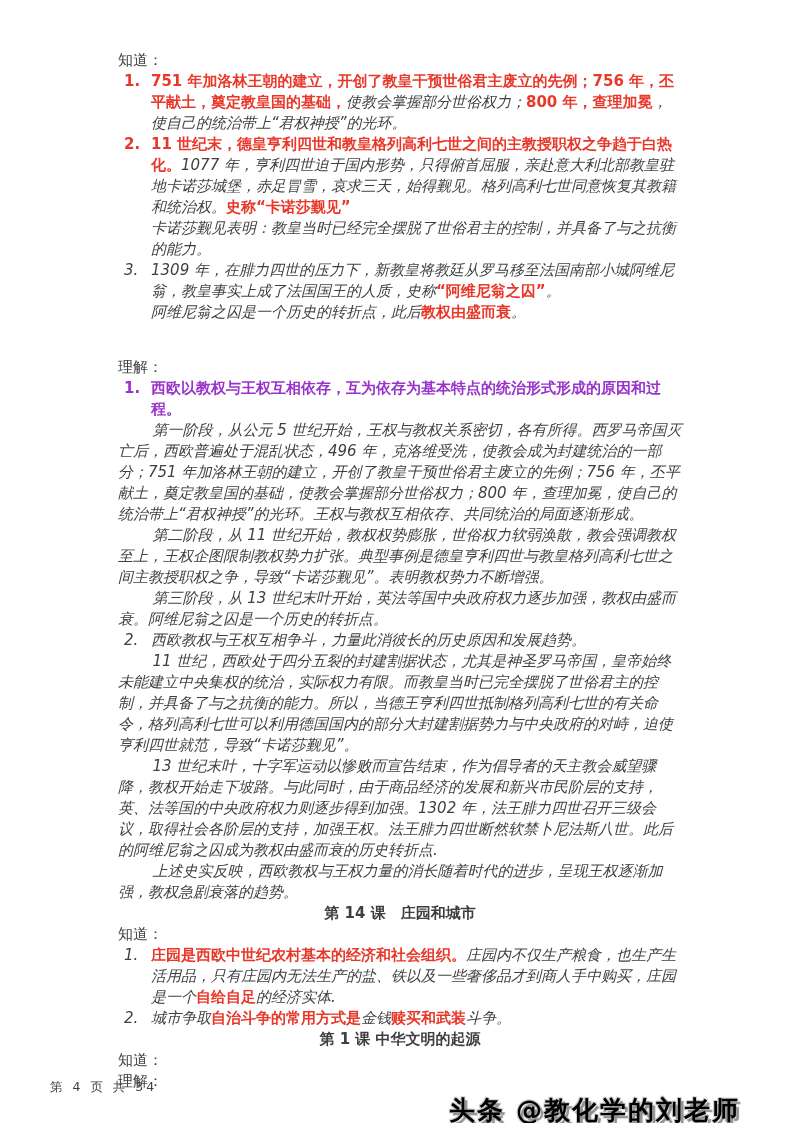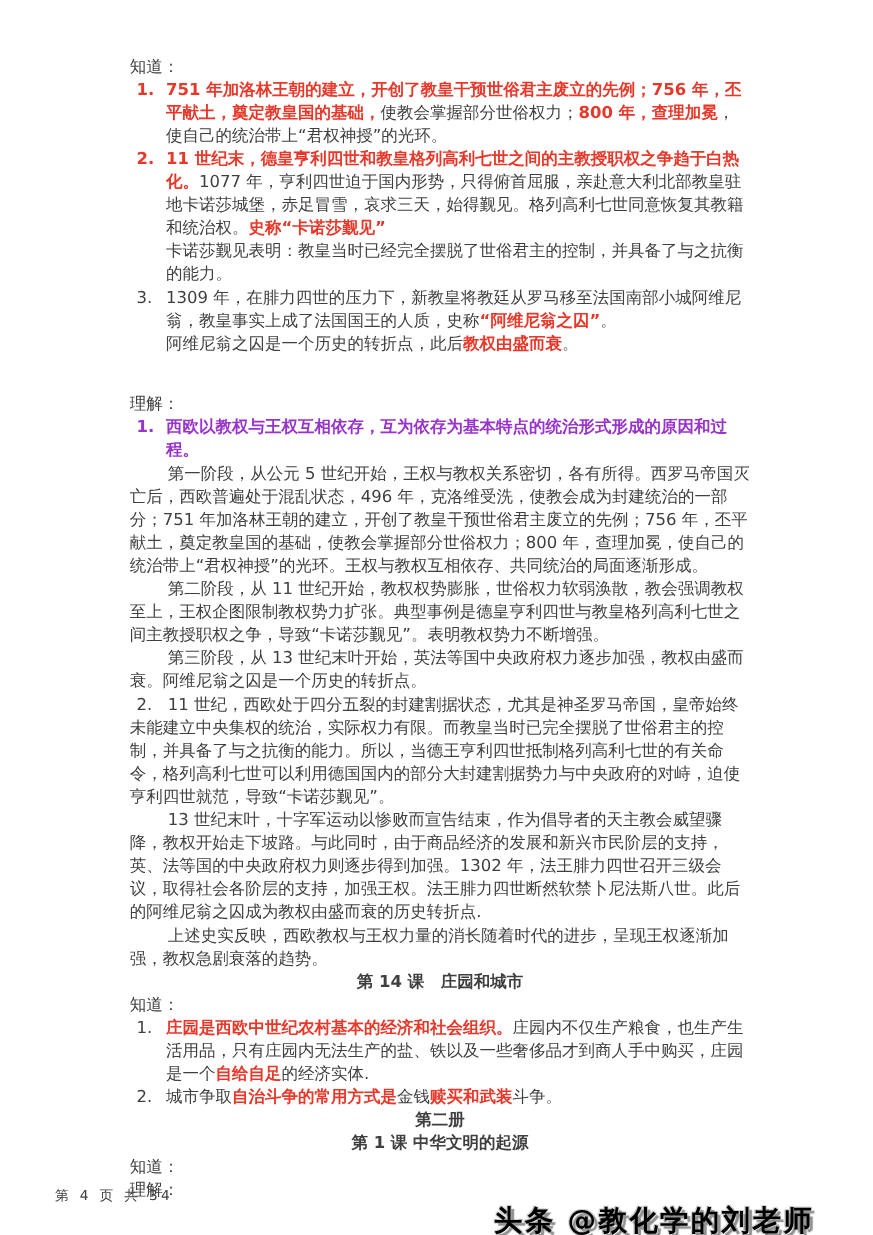--- a/index.html
+++ b/index.html
@@ -15,21 +15,21 @@
   }
   .content{position:absolute;left:68px;right:62px;top:50px;}
   .blk{margin:0;}
   .blk.item{position:relative;padding-left:33px;}
   .blk.cont{padding-left:33px;}
   .blk.para{text-indent:2.3em;}
   .blk.para.noindent{text-indent:0;}
   .blk.center{text-align:center;font-weight:bold;}
   .blk.spacer{height:34px;}
   .num{position:absolute;left:6px;top:0;}
-  .c-ink{color:var(--ink,#3f3f3f);}
+  .c-ink{color:var(--ink,#3f3f3f);font-style:italic;}
   .c-red{color:var(--red,#e8382a);font-weight:700;}
   .c-purple{color:var(--purple,#9933cc);font-weight:700;}
   .c-blue{color:var(--blue,#2e3ec9);}
   .footer{
     position:absolute;left:0;right:0;bottom:26px;
     text-align:left;font-size:12.5px;letter-spacing:3px;
     color:var(--ink,#3f3f3f);
   }
   .watermark{
     position:absolute;right:4px;bottom:2px;
@@ -49,28 +49,27 @@
       <div class="blk item"><span class="num c-red">2.</span><span class="c-red">11 世纪末，德皇亨利四世和教皇格列高利七世之间的主教授职权之争趋于白热化。</span><span class="c-ink">1077 年，亨利四世迫于国内形势，只得俯首屈服，亲赴意大利北部教皇驻地卡诺莎城堡，赤足冒雪，哀求三天，始得觐见。格列高利七世同意恢复其教籍和统治权。</span><span class="c-red">史称“卡诺莎觐见”</span></div>
       <div class="blk cont"><span class="c-ink">卡诺莎觐见表明：教皇当时已经完全摆脱了世俗君主的控制，并具备了与之抗衡的能力。</span></div>
       <div class="blk item"><span class="num c-ink">3.</span><span class="c-ink">1309 年，在腓力四世的压力下，新教皇将教廷从罗马移至法国南部小城阿维尼翁，教皇事实上成了法国国王的人质，史称</span><span class="c-red">“阿维尼翁之囚”</span><span class="c-ink">。</span></div>
       <div class="blk cont"><span class="c-ink">阿维尼翁之囚是一个历史的转折点，此后</span><span class="c-red">教权由盛而衰</span><span class="c-ink">。</span></div>
       <div class="blk spacer"></div>
       <div class="blk label">理解：</div>
       <div class="blk item"><span class="num c-purple">1.</span><span class="c-purple">西欧以教权与王权互相依存，互为依存为基本特点的统治形式形成的原因和过程。</span></div>
       <div class="blk para"><span class="c-ink">第一阶段，从公元 5 世纪开始，王权与教权关系密切，各有所得。西罗马帝国灭亡后，西欧普遍处于混乱状态，496 年，克洛维受洗，使教会成为封建统治的一部分；751 年加洛林王朝的建立，开创了教皇干预世俗君主废立的先例；756 年，丕平献土，奠定教皇国的基础，使教会掌握部分世俗权力；800 年，查理加冕，使自己的统治带上“君权神授”的光环。王权与教权互相依存、共同统治的局面逐渐形成。</span></div>
       <div class="blk para"><span class="c-ink">第二阶段，从 11 世纪开始，教权权势膨胀，世俗权力软弱涣散，教会强调教权至上，王权企图限制教权势力扩张。典型事例是德皇亨利四世与教皇格列高利七世之间主教授职权之争，导致“卡诺莎觐见”。表明教权势力不断增强。</span></div>
       <div class="blk para"><span class="c-ink">第三阶段，从 13 世纪末叶开始，英法等国中央政府权力逐步加强，教权由盛而衰。阿维尼翁之囚是一个历史的转折点。</span></div>
-      <div class="blk item"><span class="num c-ink">2.</span></div>
+      <div class="blk item"><span class="num c-ink">2.</span><span class="c-ink">西欧教权与王权互相争斗，力量此消彼长的历史原因和发展趋势。</span></div>
       <div class="blk para"><span class="c-ink">11 世纪，西欧处于四分五裂的封建割据状态，尤其是神圣罗马帝国，皇帝始终未能建立中央集权的统治，实际权力有限。而教皇当时已完全摆脱了世俗君主的控制，并具备了与之抗衡的能力。所以，当德王亨利四世抵制格列高利七世的有关命令，格列高利七世可以利用德国国内的部分大封建割据势力与中央政府的对峙，迫使亨利四世就范，导致“卡诺莎觐见”。</span></div>
       <div class="blk para"><span class="c-ink">13 世纪末叶，十字军运动以惨败而宣告结束，作为倡导者的天主教会威望骤降，教权开始走下坡路。与此同时，由于商品经济的发展和新兴市民阶层的支持，英、法等国的中央政府权力则逐步得到加强。1302 年，法王腓力四世召开三级会议，取得社会各阶层的支持，加强王权。法王腓力四世断然软禁卜尼法斯八世。此后的阿维尼翁之囚成为教权由盛而衰的历史转折点.</span></div>
       <div class="blk para"><span class="c-ink">上述史实反映，西欧教权与王权力量的消长随着时代的进步，呈现王权逐渐加强，教权急剧衰落的趋势。</span></div>
       <div class="blk center">第 14 课　庄园和城市</div>
       <div class="blk label">知道：</div>
       <div class="blk item"><span class="num c-ink">1.</span><span class="c-red">庄园是西欧中世纪农村基本的经济和社会组织。</span><span class="c-ink">庄园内不仅生产粮食，也生产生活用品，只有庄园内无法生产的盐、铁以及一些奢侈品才到商人手中购买，庄园是一个</span><span class="c-red">自给自足</span><span class="c-ink">的经济实体.</span></div>
       <div class="blk item"><span class="num c-ink">2.</span><span class="c-ink">城市争取</span><span class="c-red">自治斗争的常用方式是</span><span class="c-ink">金钱</span><span class="c-red">赎买和武装</span><span class="c-ink">斗争。</span></div>
-      <div class="blk center">第二册</div>
       <div class="blk center">第 1 课 中华文明的起源</div>
       <div class="blk label">知道：</div>
       <div class="blk label">理解：</div>
     </div>
   <div class="footer">第 4 页 共 34</div>
   <div class="watermark">头条 @教化学的刘老师</div>
 </div>
 
 </body></html>

